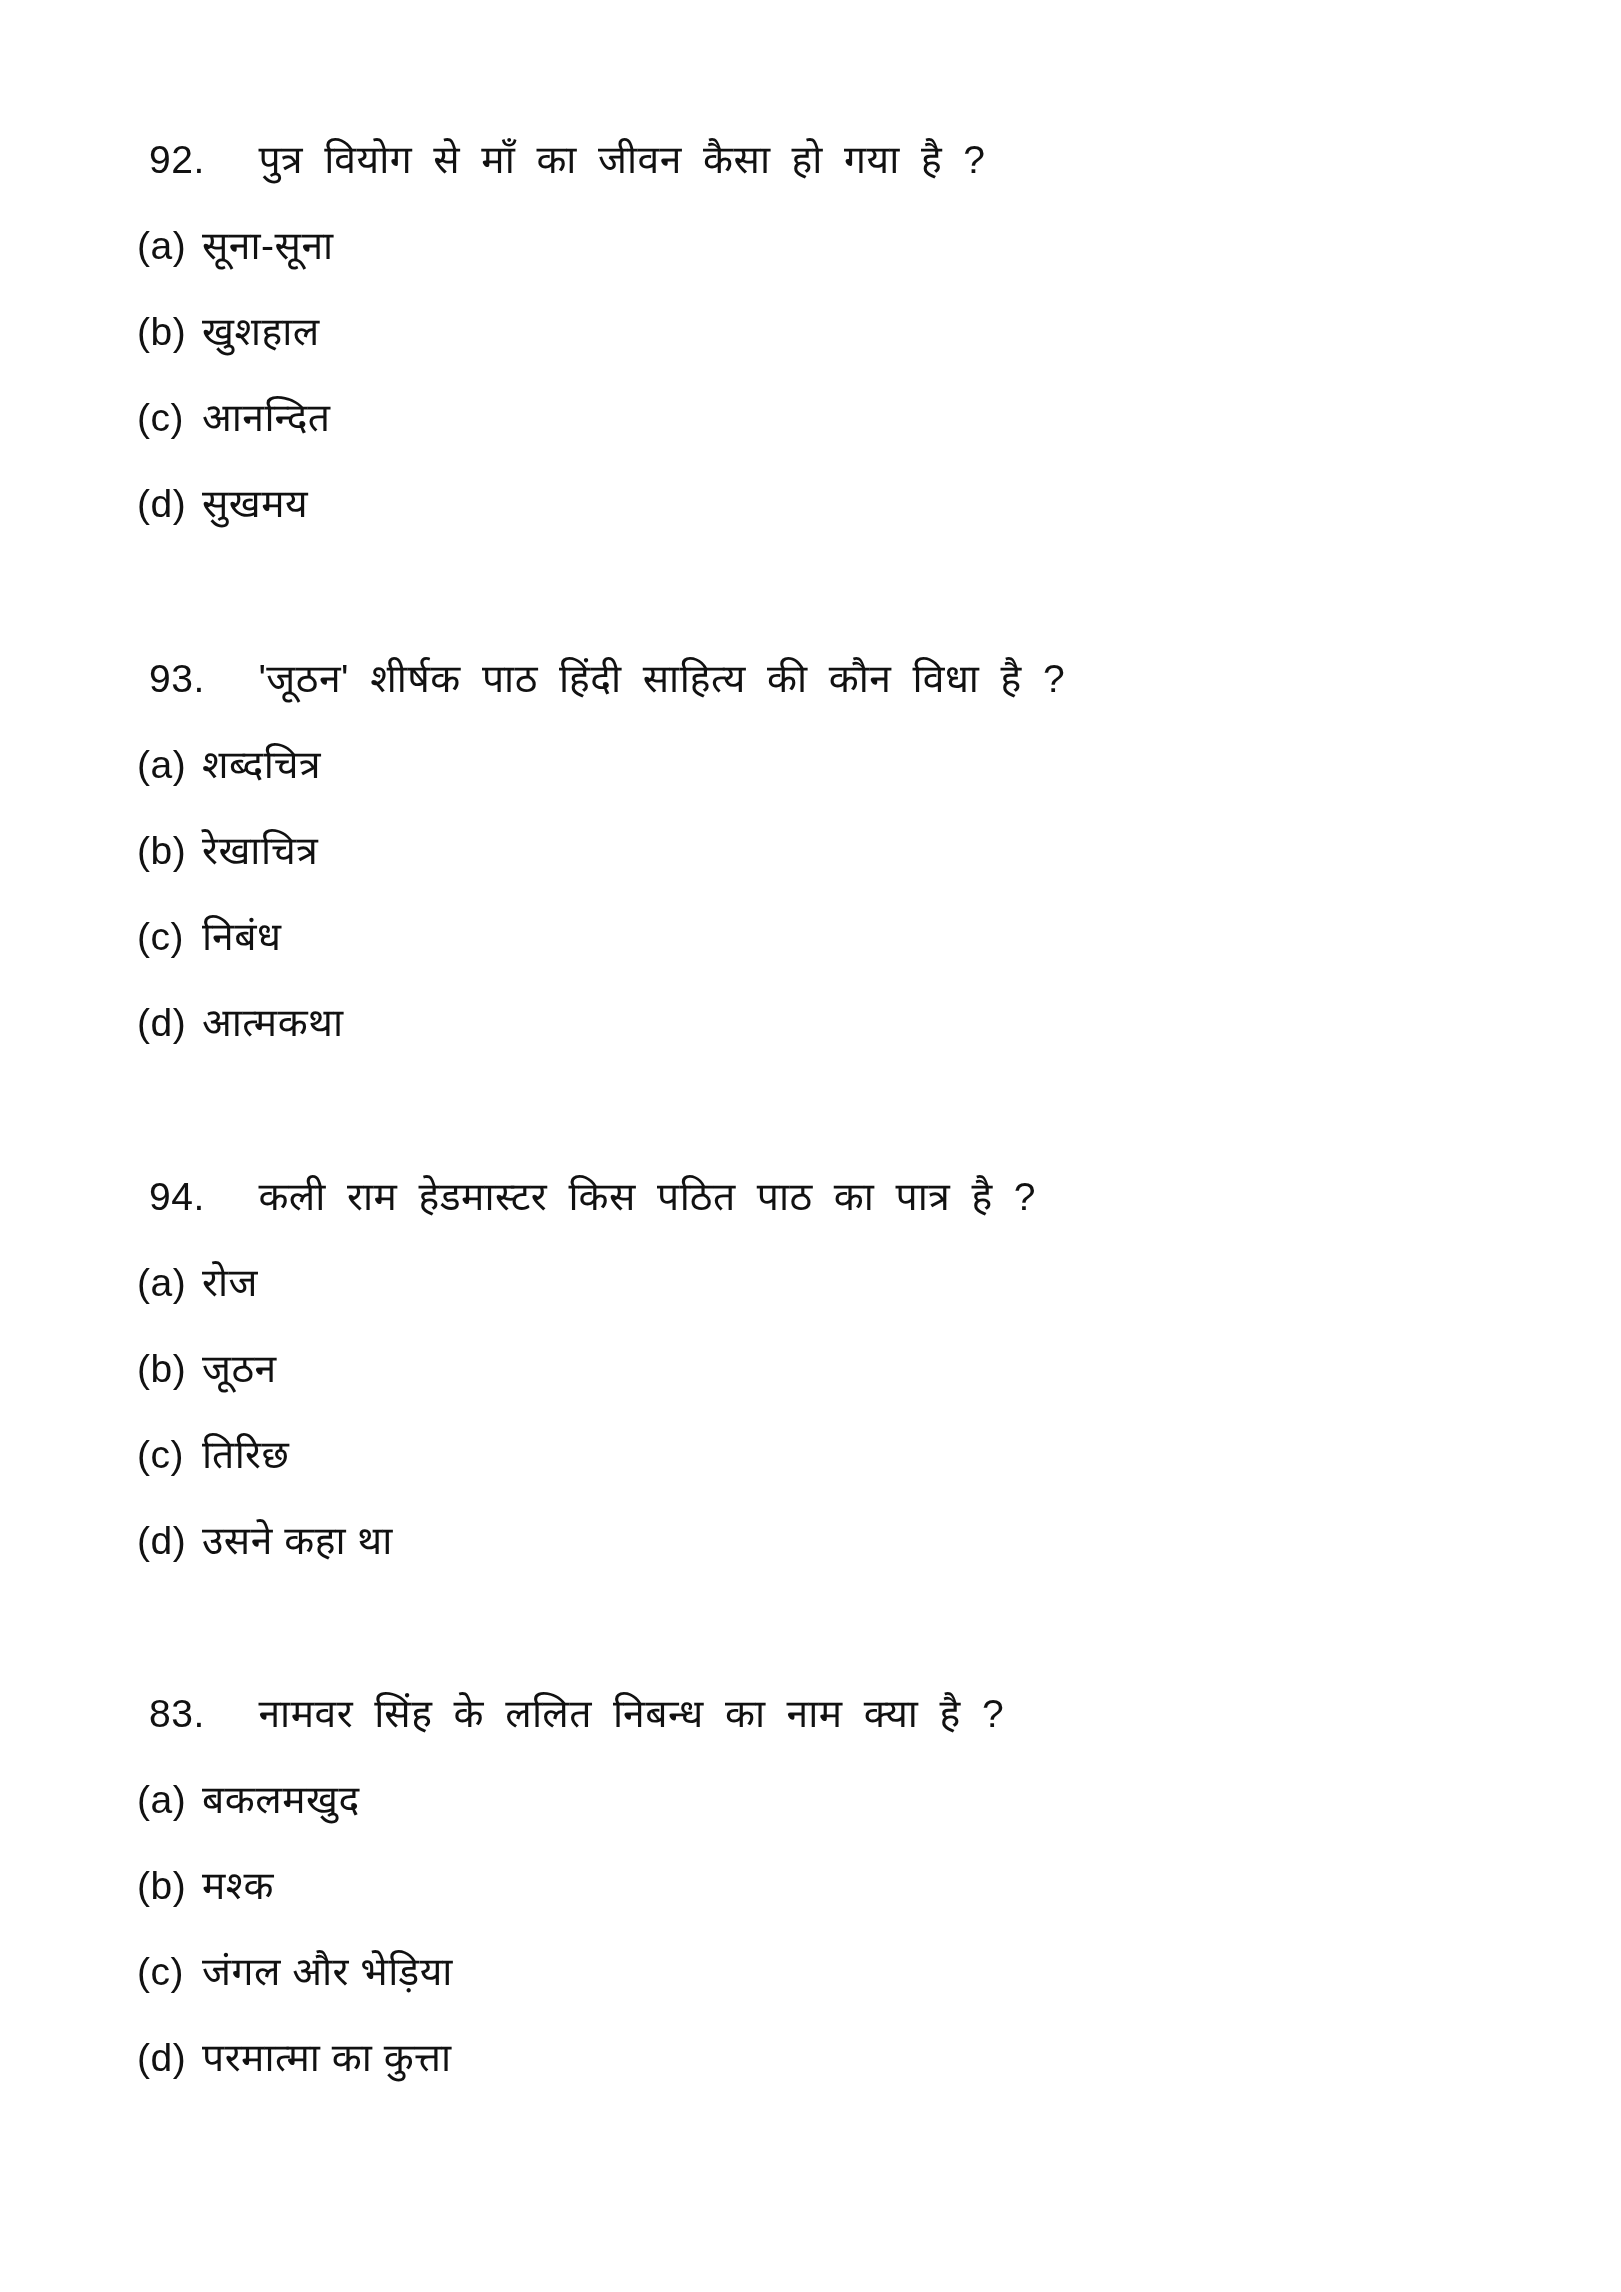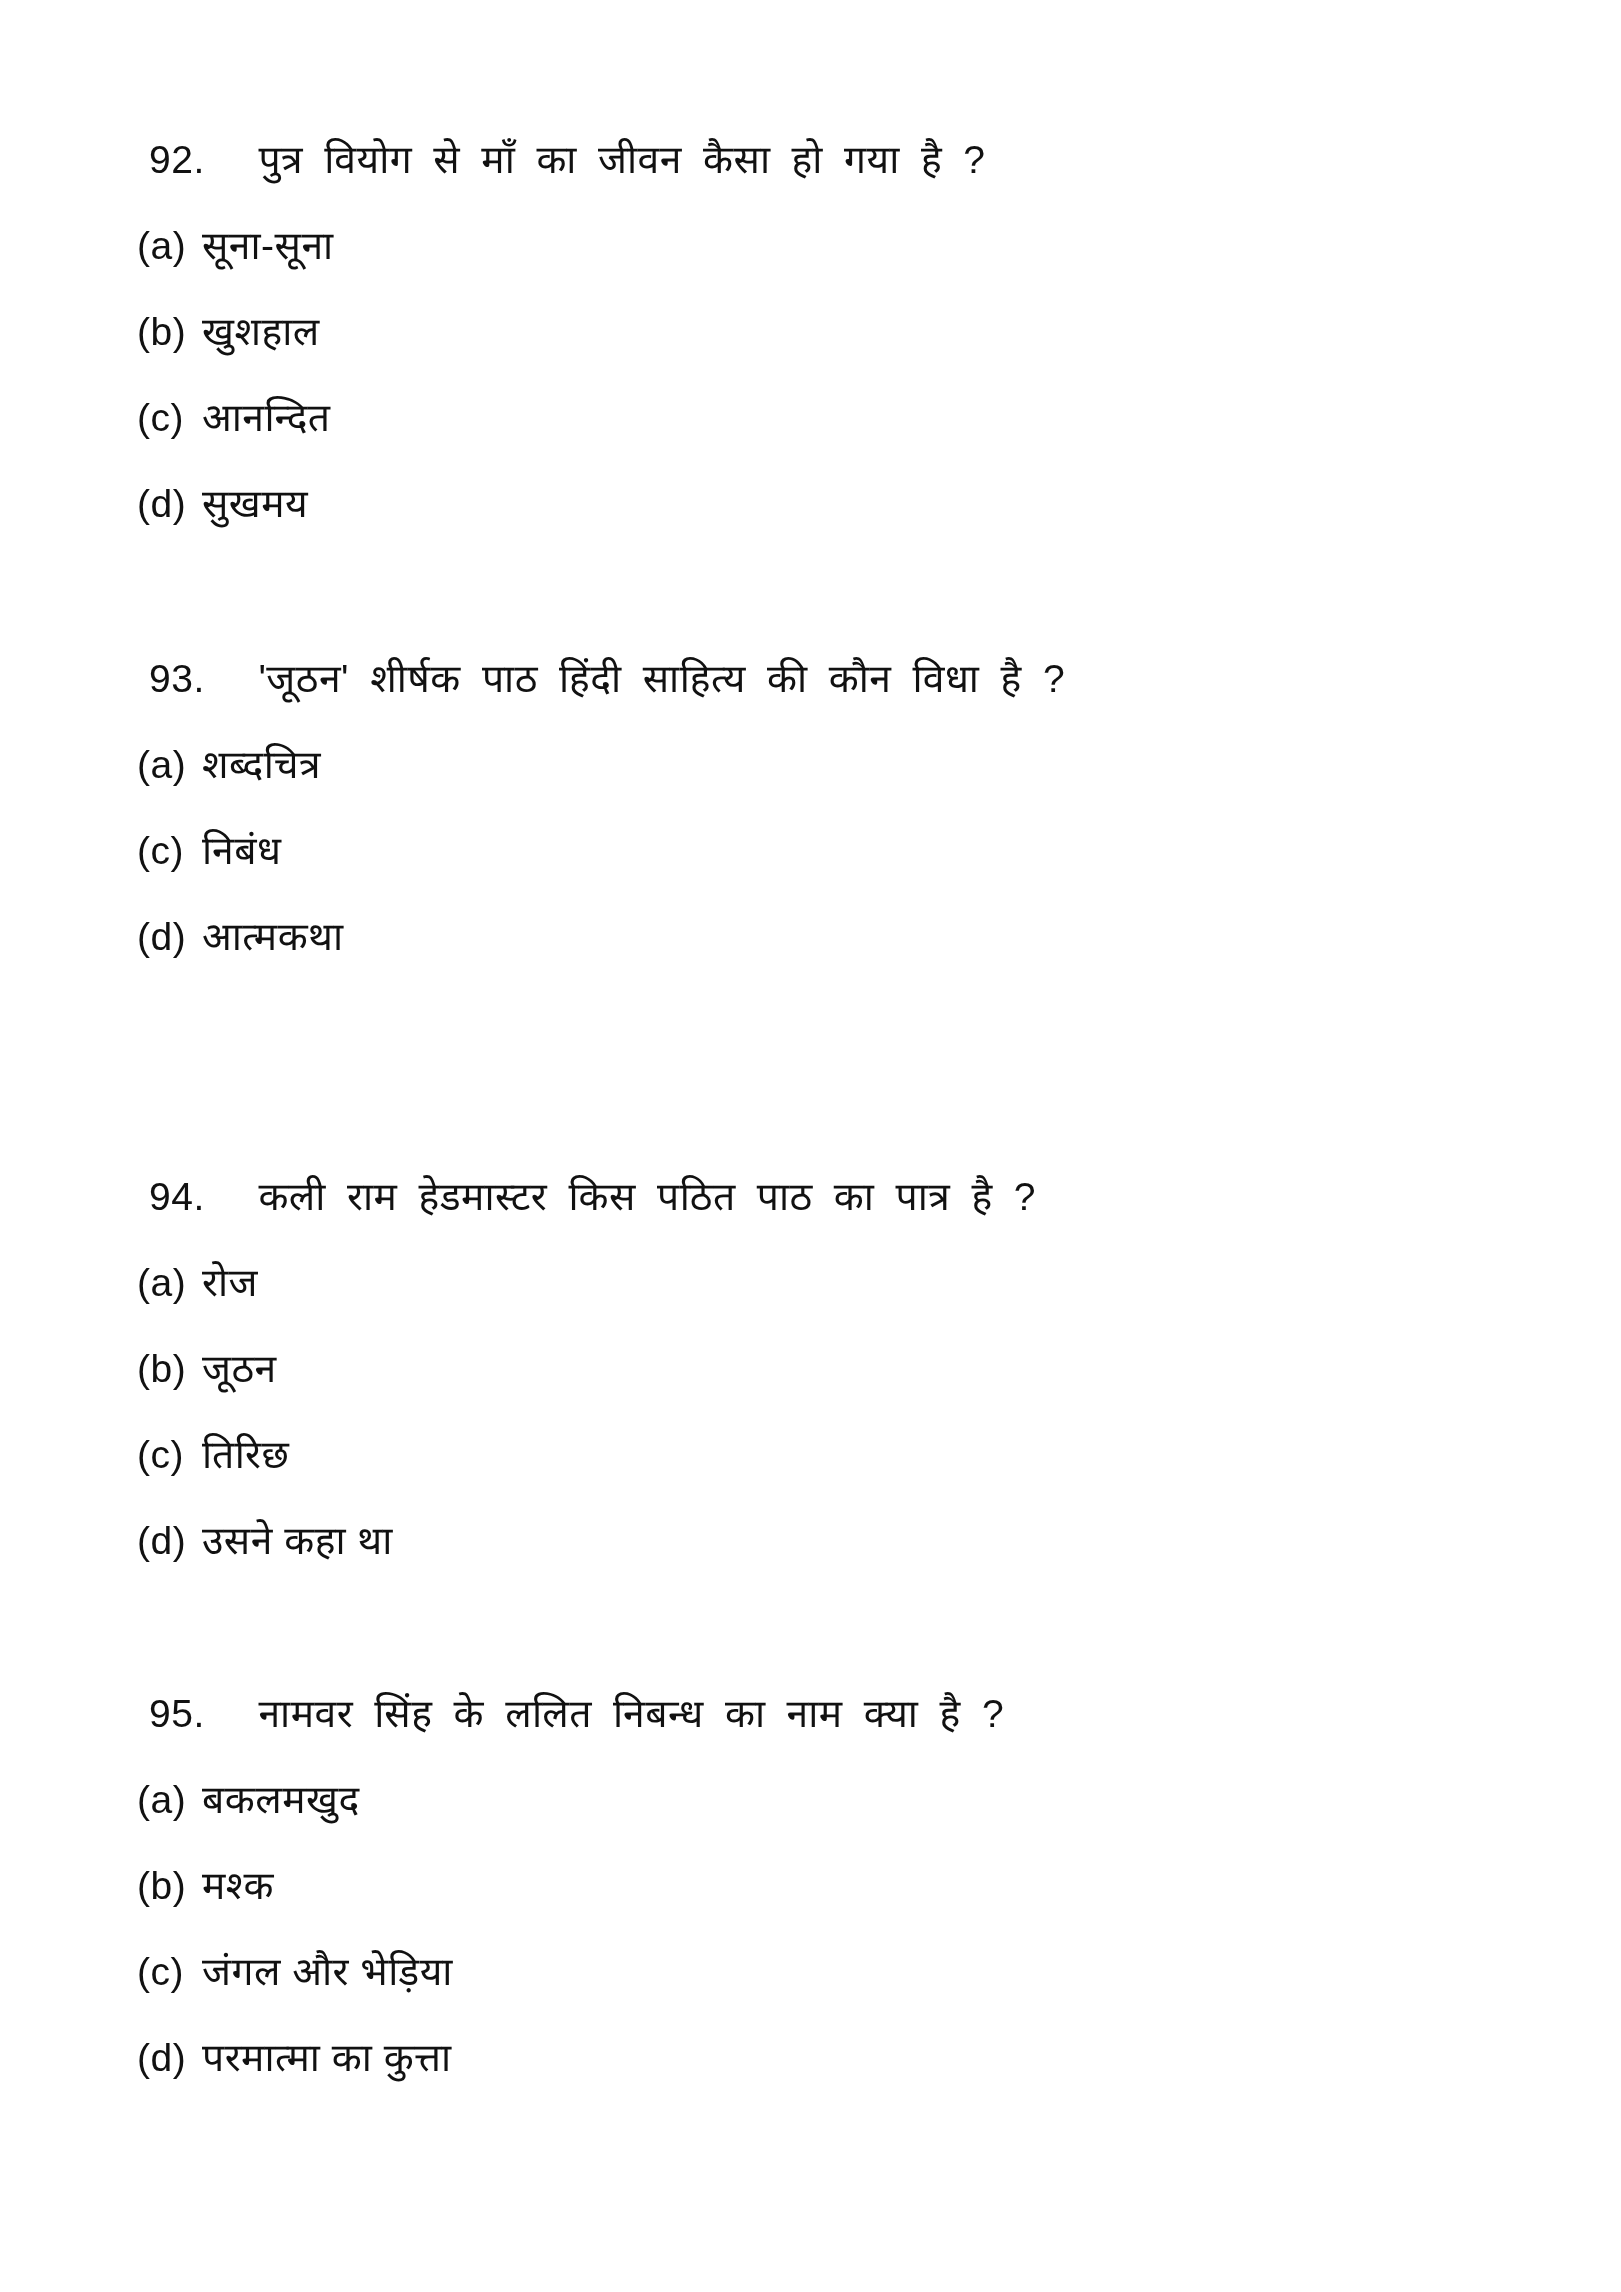--- a/index.html
+++ b/index.html
@@ -31,37 +31,38 @@
     <div class="line"><span class="opt-label">(b)</span><span>खुशहाल</span></div>
     <div class="line"><span class="opt-label">(c)</span><span>आनन्दित</span></div>
     <div class="line"><span class="opt-label">(d)</span><span>सुखमय</span></div>
   </div>
 
   <div class="question-block" style="top:636px">
     <div class="line">
       <span class="qnum">93.</span><span class="qtext">'जूठन' शीर्षक पाठ हिंदी साहित्य की कौन विधा है  ?</span>
     </div>
     <div class="line"><span class="opt-label">(a)</span><span>शब्दचित्र</span></div>
+    <div class="line"><span class="opt-label">(b)</span><span>रेखाचित्र</span></div>
     <div class="line"><span class="opt-label">(c)</span><span>निबंध</span></div>
     <div class="line"><span class="opt-label">(d)</span><span>आत्मकथा</span></div>
   </div>
 
   <div class="question-block" style="top:1154px">
     <div class="line">
       <span class="qnum">94.</span><span class="qtext">कली राम हेडमास्टर किस पठित पाठ का पात्र है  ?</span>
     </div>
     <div class="line"><span class="opt-label">(a)</span><span>रोज</span></div>
     <div class="line"><span class="opt-label">(b)</span><span>जूठन</span></div>
     <div class="line"><span class="opt-label">(c)</span><span>तिरिछ</span></div>
     <div class="line"><span class="opt-label">(d)</span><span>उसने कहा था</span></div>
   </div>
 
   <div class="question-block" style="top:1671px">
     <div class="line">
-      <span class="qnum">95.</span><span class="qtext">नामवर सिंह के ललित निबन्ध का नाम क्या है  ?</span>
+      <span class="qnum">83.</span><span class="qtext">नामवर सिंह के ललित निबन्ध का नाम क्या है  ?</span>
     </div>
     <div class="line"><span class="opt-label">(a)</span><span>बकलमखुद</span></div>
     <div class="line"><span class="opt-label">(b)</span><span>मश्क</span></div>
     <div class="line"><span class="opt-label">(c)</span><span>जंगल और भेड़िया</span></div>
     <div class="line"><span class="opt-label">(d)</span><span>परमात्मा का कुत्ता</span></div>
   </div>
 
 </div>
 
 

